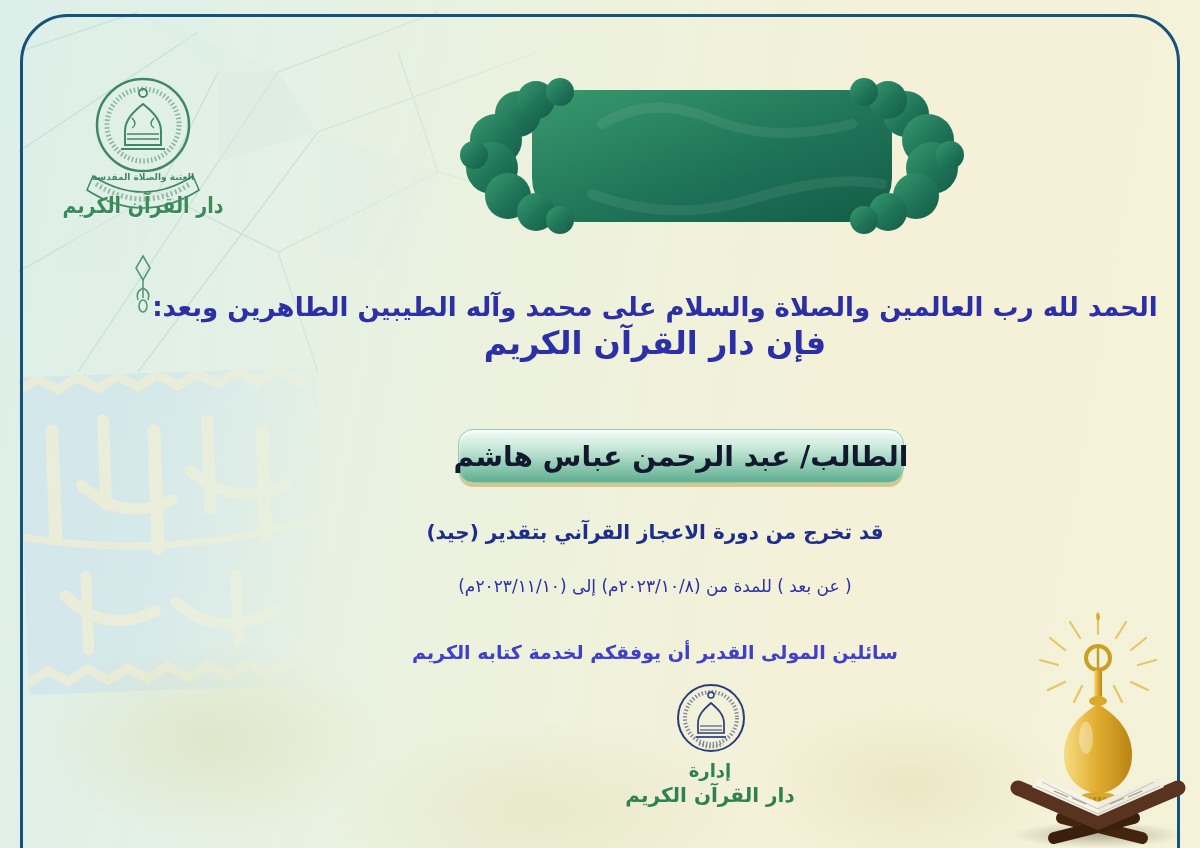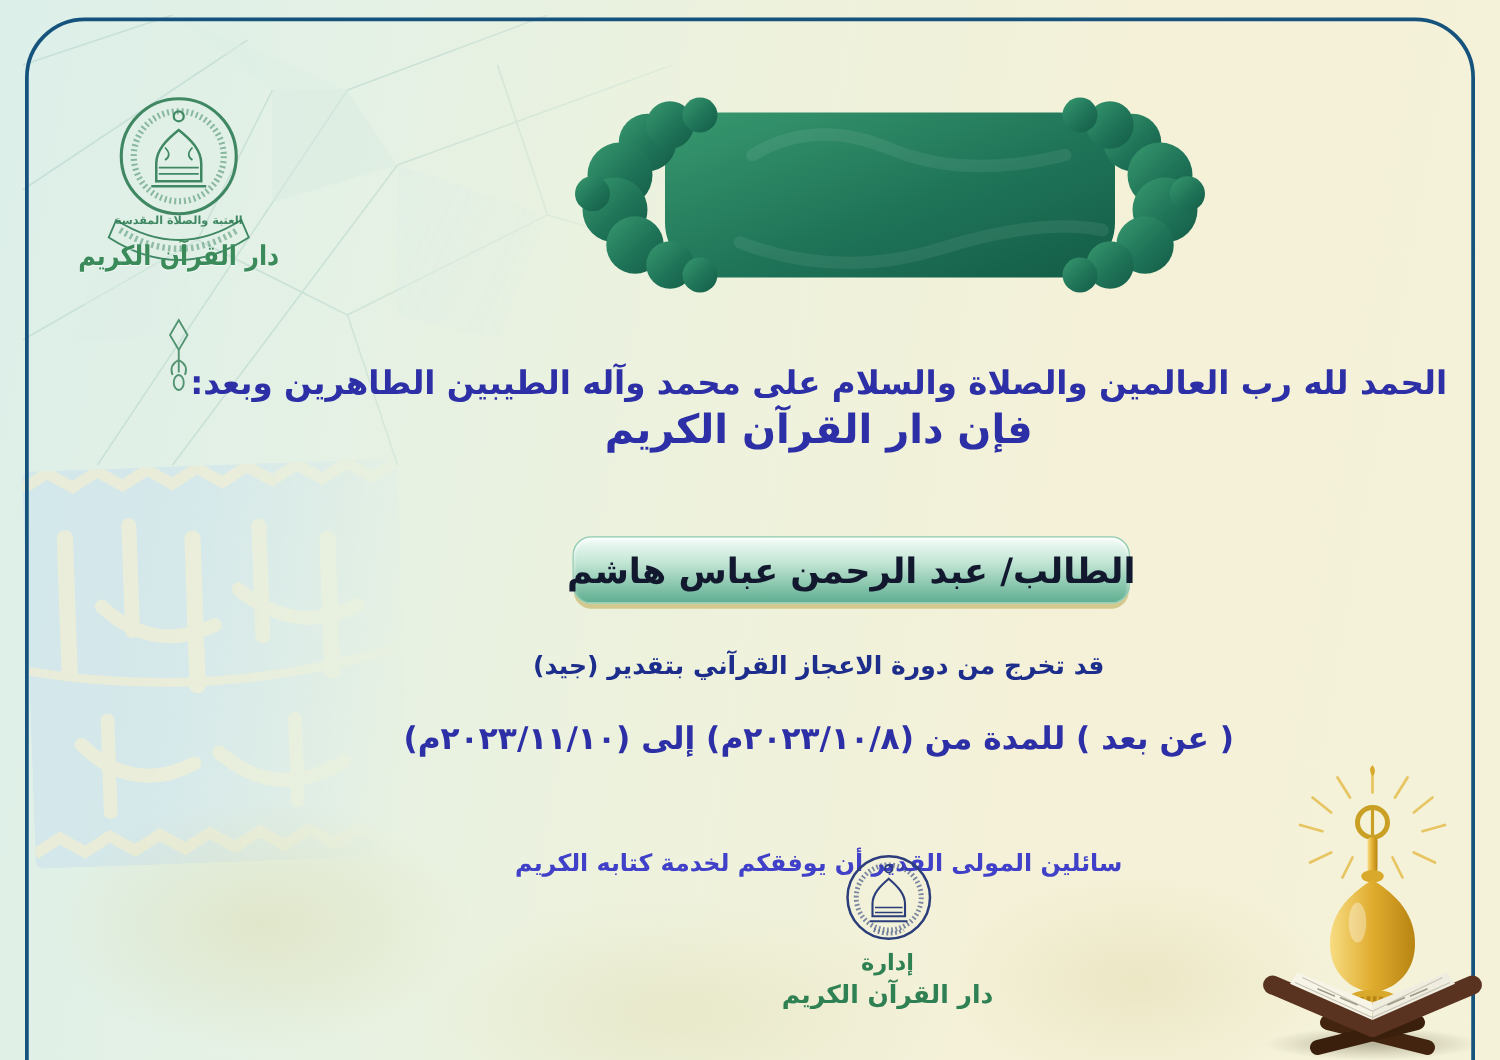--- a/index.html
+++ b/index.html
@@ -37,22 +37,22 @@
     color:#f8f5ea;font-size:52px;font-weight:bold;direction:rtl;
     text-shadow:0 3px 4px rgba(0,0,0,.38),0 0 2px rgba(0,0,0,.2);
     letter-spacing:1px;
   }
   
   .line{position:absolute;left:140px;width:1030px;text-align:center;direction:rtl;white-space:nowrap;}
   .l-praise {top:260px;font-size:26px;font-weight:bold;color:#2c2fa6;margin-top:32px;}
   .l-issuer {top:324px;font-size:32px;font-weight:bold;color:#2c2fa6;}
   .l-shrine {top:380px;font-size:26px;font-weight:bold;color:#20288f;}
   .l-course {top:488px;font-size:20px;font-weight:bold;color:#1c2d8c;margin-top:32px;}
-  .l-duration{top:576px;font-size:25px;font-weight:bold;color:#2c2fa6;}
-  .l-prayer {top:641px;font-size:19px;font-weight:bold;color:#4040c8;margin-top:39px;}
+  .l-duration{top:576px;font-size:17px;font-weight:normal;color:#2c2fa6;}
+  .l-prayer {top:641px;font-size:19px;font-weight:bold;color:#4040c8;}
   .name-band{
     position:absolute;left:458px;top:429px;width:444px;height:52px;border-radius:15px;
     background:linear-gradient(180deg,#f4fcf8 0%,#c3e6d5 38%,#5fae91 100%);
     border:1px solid #8fccb2;
     box-shadow:0 5px 0 -1px #d3c98f, inset 0 2px 3px rgba(255,255,255,.8);
     display:flex;align-items:center;justify-content:center;
     direction:rtl;font-size:28px;font-weight:bold;color:#12182e;white-space:nowrap;
   }
   
   .tl-logo{position:absolute;left:58px;top:68px;width:170px;height:250px;}

